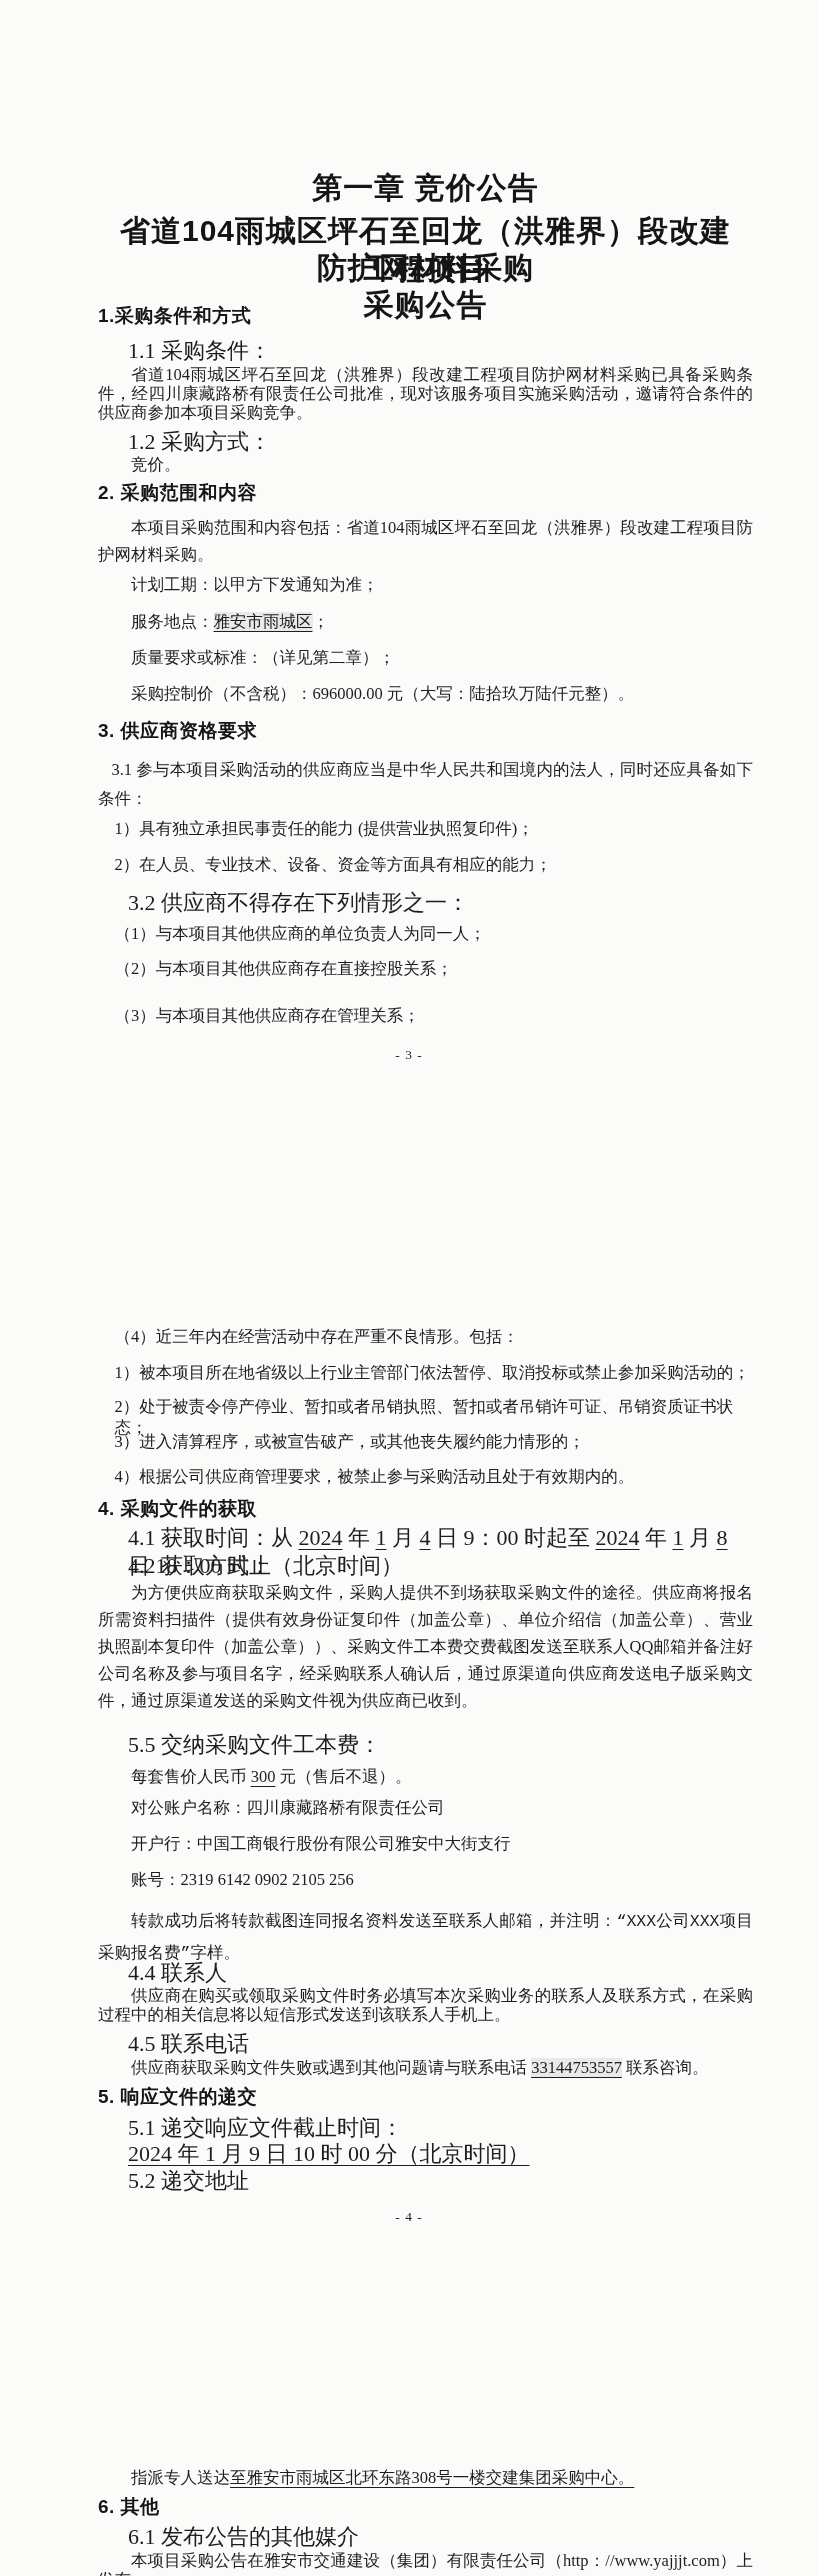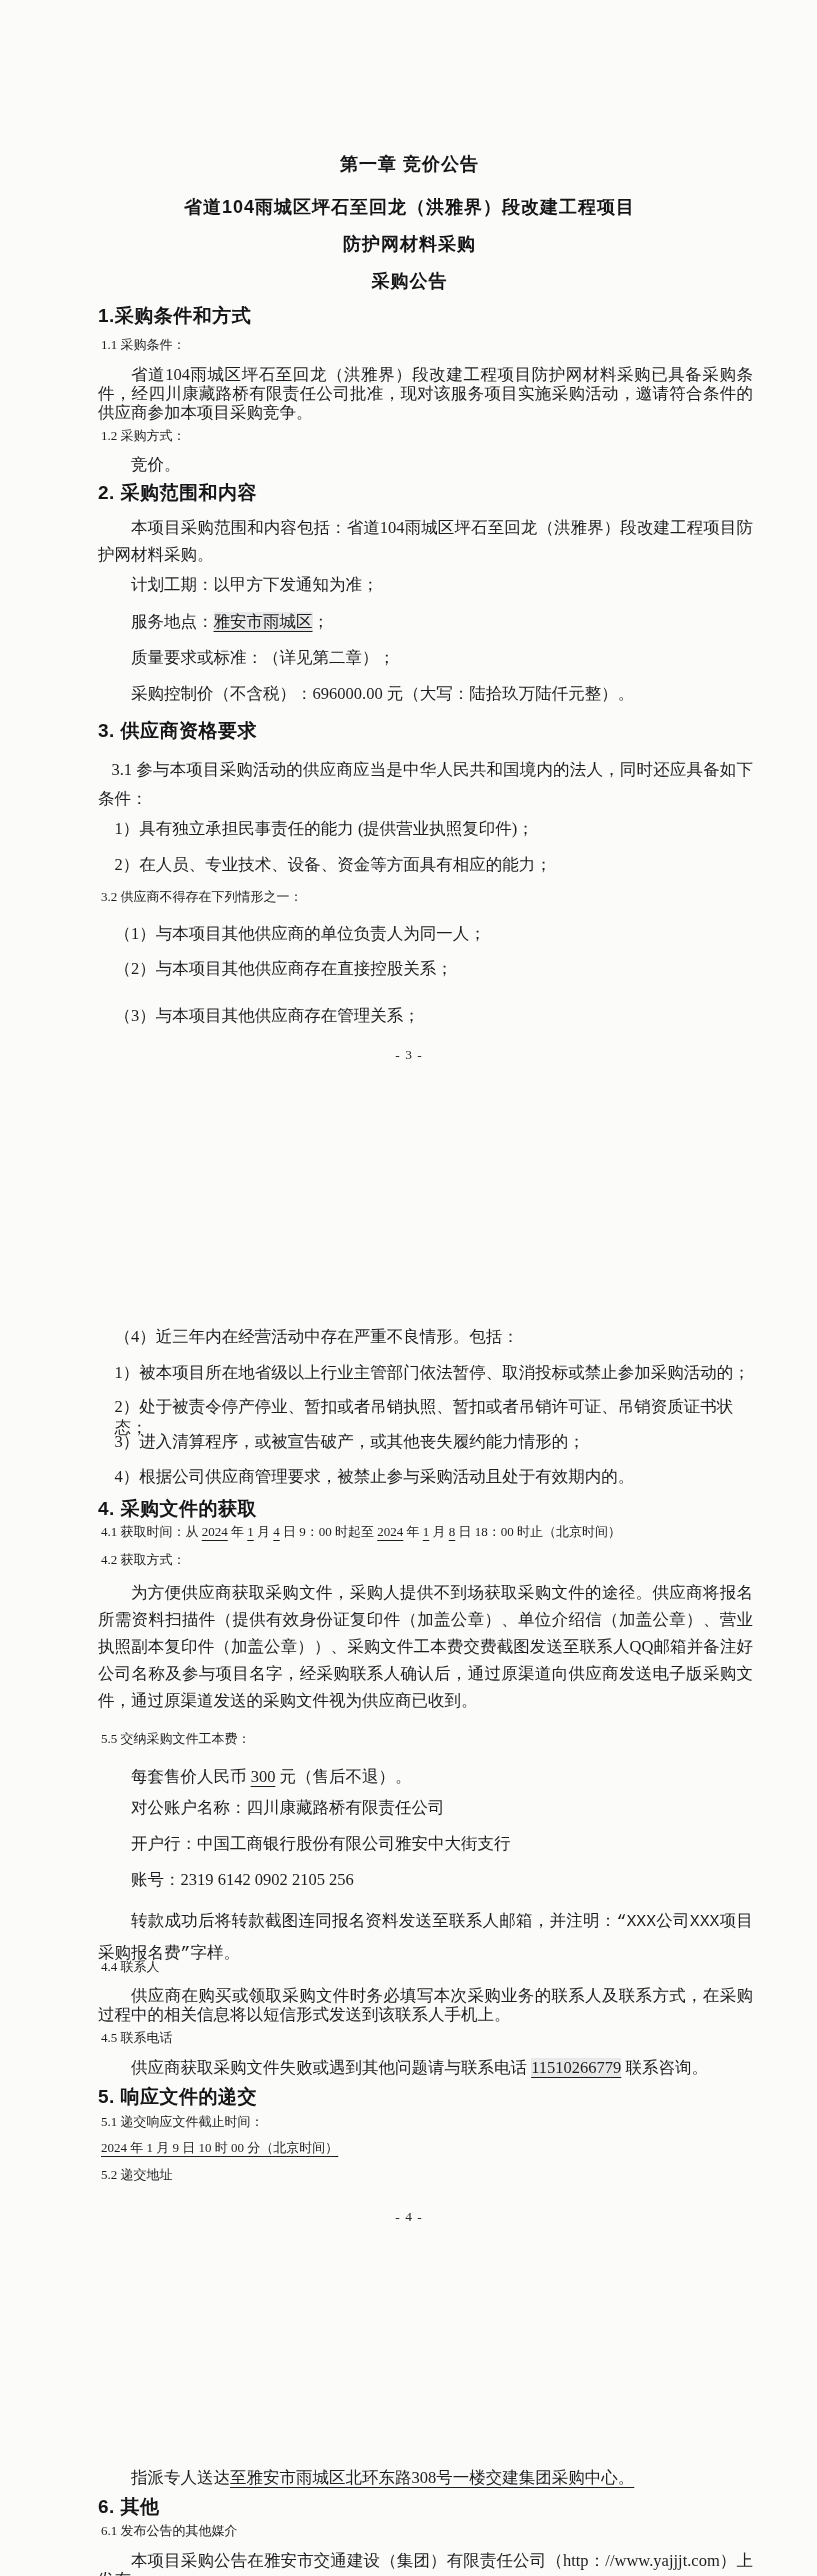--- a/index.html
+++ b/index.html
@@ -4,29 +4,29 @@
 <style>
   html,body{margin:0;padding:0;}
   body{
     width:818px;height:3468px;position:relative;overflow:hidden;
     background:#fbfbfa;color:#1d1d1f;
     font-family:"Liberation Serif","DejaVu Serif",serif;
   }
   .content{position:absolute;left:98px;top:0;width:655px;height:3468px;}
   .it{position:absolute;left:0;white-space:pre-wrap;line-height:1.25;}
   .chapter,.title{
-    left:0;width:623px;text-align:center;
+    left:16px;width:623px;text-align:center;
     font-family:"Liberation Sans","DejaVu Sans",sans-serif;
-    font-weight:bold;font-size:18px;letter-spacing:1px;color:#151517;
+    font-weight:bold;font-size:30px;letter-spacing:1px;color:#151517;margin-top:16px;
   }
   .h2{
     font-family:"Liberation Sans","DejaVu Sans",sans-serif;
     font-weight:bold;font-size:19px;letter-spacing:0.5px;color:#161618;
   }
-  .sub{font-size:13px;left:3px;}
+  .sub{font-size:22px;left:30px;}
   .li{font-size:16.5px;left:16.5px;}
   .ind{font-size:16.5px;left:33px;}
   .para{font-size:16.5px;left:0;width:655px;text-align:justify;}
   .u{text-decoration:underline;text-underline-offset:3.6px;text-decoration-thickness:1px;}
   .hl{background:#e9e9ea;}
   .footer{
     position:absolute;left:0;width:818px;text-align:center;
     font-size:13.4px;color:#242426;letter-spacing:1px;
   }
 </style>
@@ -71,21 +71,21 @@
       <div class="it para" style="top: 1579px; line-height: 27px; text-indent: 33px;">为方便供应商获取采购文件，采购人提供不到场获取采购文件的途径。供应商将报名所需资料扫描件（提供有效身份证复印件（加盖公章）、单位介绍信（加盖公章）、营业执照副本复印件（加盖公章））、采购文件工本费交费截图发送至联系人QQ邮箱并备注好公司名称及参与项目名字，经采购联系人确认后，通过原渠道向供应商发送电子版采购文件，通过原渠道发送的采购文件视为供应商已收到。</div>
       <div class="it sub" style="top: 1731px;">5.5 交纳采购文件工本费：</div>
       <div class="it ind" style="top: 1767px;"><span class="">每套售价人民币 </span><span class="u ">300</span><span class=""> 元（售后不退）。</span></div>
       <div class="it ind" style="top: 1798px;">对公账户名称：四川康藏路桥有限责任公司</div>
       <div class="it ind" style="top: 1834px;">开户行：中国工商银行股份有限公司雅安中大街支行</div>
       <div class="it ind" style="top: 1870px;">账号：2319 6142 0902 2105 256</div>
       <div class="it para" style="top: 1906px; line-height: 32px; text-indent: 33px; font-family: Liberation Mono, monospace;">转款成功后将转款截图连同报名资料发送至联系人邮箱，并注明：“XXX公司XXX项目采购报名费”字样。</div>
       <div class="it sub" style="top: 1959px;">4.4 联系人</div>
       <div class="it para" style="top: 1986px; line-height: 19px; text-indent: 33px;">供应商在购买或领取采购文件时务必填写本次采购业务的联系人及联系方式，在采购过程中的相关信息将以短信形式发送到该联系人手机上。</div>
       <div class="it sub" style="top: 2030px;">4.5 联系电话</div>
-      <div class="it para" style="top: 2055px; line-height: 26px; text-indent: 33px;"><span class="">供应商获取采购文件失败或遇到其他问题请与联系电话 </span><span class="u hl">11510266779</span><span class=""> 联系咨询。</span></div>
+      <div class="it para" style="top: 2055px; line-height: 26px; text-indent: 33px;"><span class="">供应商获取采购文件失败或遇到其他问题请与联系电话 </span><span class="u hl">33144753557</span><span class=""> 联系咨询。</span></div>
       <div class="it h2" style="top: 2085px;">5. 响应文件的递交</div>
       <div class="it sub" style="top: 2114px;">5.1 递交响应文件截止时间：</div>
       <div class="it sub" style="top: 2140px;"><span class="u ">2024 年 1 月 9 日 10 时 00 分（北京时间）</span></div>
       <div class="it sub" style="top: 2167px;">5.2 递交地址</div>
     </div>
   <div>
       <div class="it para" style="top: 2465px; line-height: 26px; text-indent: 33px;"><span class="">指派专人送达</span><span class="u ">至雅安市雨城区北环东路308号一楼交建集团采购中心。</span></div>
       <div class="it h2" style="top: 2495px;">6. 其他</div>
       <div class="it sub" style="top: 2523px;">6.1 发布公告的其他媒介</div>
       <div class="it para" style="top: 2552px; line-height: 18.5px; text-indent: 33px;">本项目采购公告在雅安市交通建设（集团）有限责任公司（http：//www.yajjjt.com）上发布。</div>

